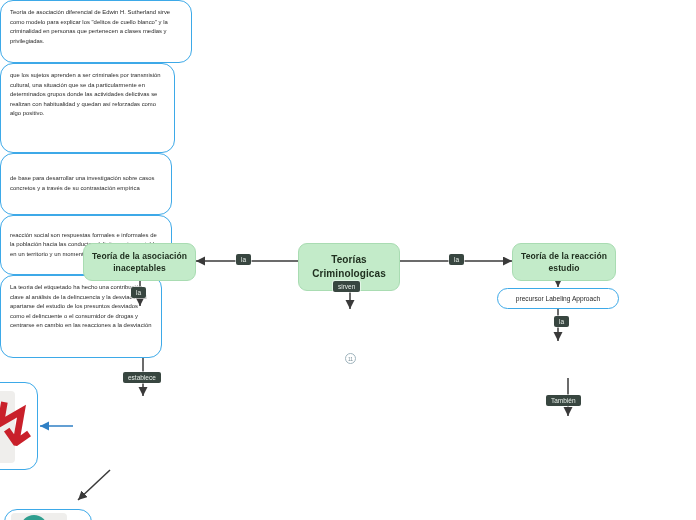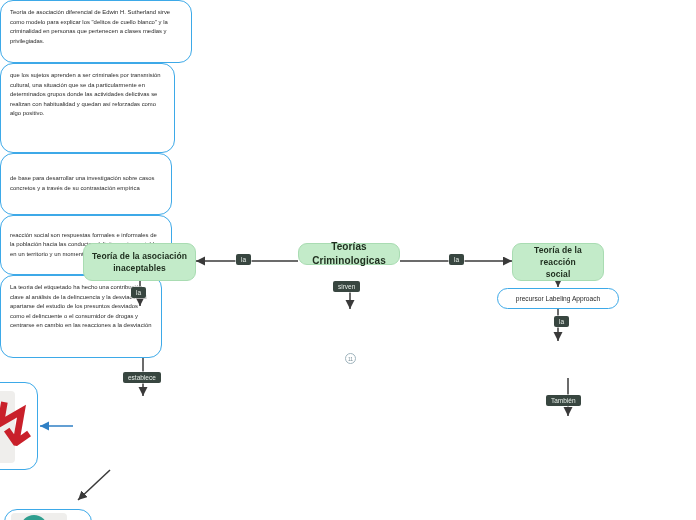--- a/index.html
+++ b/index.html
@@ -136,21 +136,21 @@
 
     <line x1="558" y1="309" x2="558" y2="341" stroke="#3a3a3a" stroke-width="1.5" marker-end="url(#ah)"></line>
 
     <line x1="568" y1="378" x2="568" y2="416" stroke="#3a3a3a" stroke-width="1.5" marker-end="url(#ah)"></line>
 
     <line x1="110" y1="470" x2="78" y2="500" stroke="#3a3a3a" stroke-width="1.5" marker-end="url(#ah)"></line>
 
     <line x1="73" y1="426" x2="40" y2="426" stroke="#2f7fc4" stroke-width="1.5" marker-end="url(#ahb)"></line>
   </svg>
 
-  <div class="node topic root" style="left:298px;top:243px;width:102px;height:22px;">
+  <div class="node topic root" style="left:298px;top:243px;width:102px;height:48px;">
     <span style="display:block;">
       <span>Teorías</span><br>
       <span>Criminologicas</span>
     </span>
   </div>
 
   <div class="node topic" style="left:83px;top:243px;width:113px;height:38px;">
     <span style="display:block;">
       <span>Teoría de la asociación</span><br>
       <span>inaceptables</span>
@@ -166,24 +166,24 @@
   <div class="chip" style="left:123px;top:372px;">establece</div>
 
   <div class="para" style="left:73px;top:396px;width:155px;height:74px;">que los sujetos aprenden a ser criminales por transmisión cultural, una situación que se da particularmente en determinados grupos donde las actividades delictivas se realizan con habitualidad y quedan así reforzadas como algo positivo.</div>
 
   <div class="chip" style="left:333px;top:281px;">sirven</div>
 
   <div class="para" style="left:275px;top:311px;width:152px;height:46px;display:flex;align-items:center;">de base para desarrollar una investigación sobre casos concretos y a través de su contrastación empírica</div>
 
   <div class="badge" style="left:345px;top:353px;">11</div>
 
-  <div class="node topic" style="left:512px;top:243px;width:92px;height:38px;">
+  <div class="node topic" style="left:512px;top:243px;width:104px;height:38px;">
     <span style="display:block;">
       <span>Teoría de la reacción</span><br>
-      <span>social</span>
+      <span>estudio</span>
     </span>
   </div>
 
   <div class="chip" style="left:449px;top:254px;">la</div>
 
   <div class="node pill" style="left:497px;top:288px;width:122px;height:21px;">precursor Labeling Approach</div>
 
   <div class="chip" style="left:554px;top:316px;">la</div>
 
   <div class="para" style="left:498px;top:340px;width:152px;height:44px;display:flex;align-items:center;">reacción social son respuestas formales e informales de la población hacia las conductas delictivas o inaceptables en un territorio y un momento determinado.</div>

